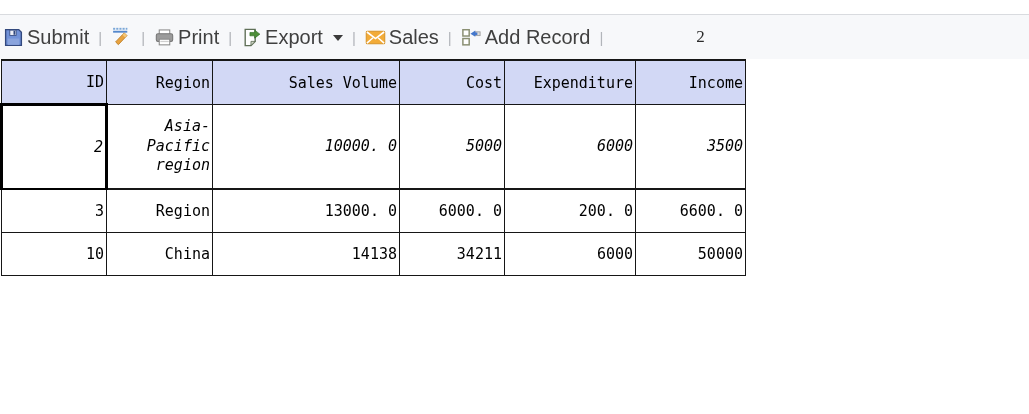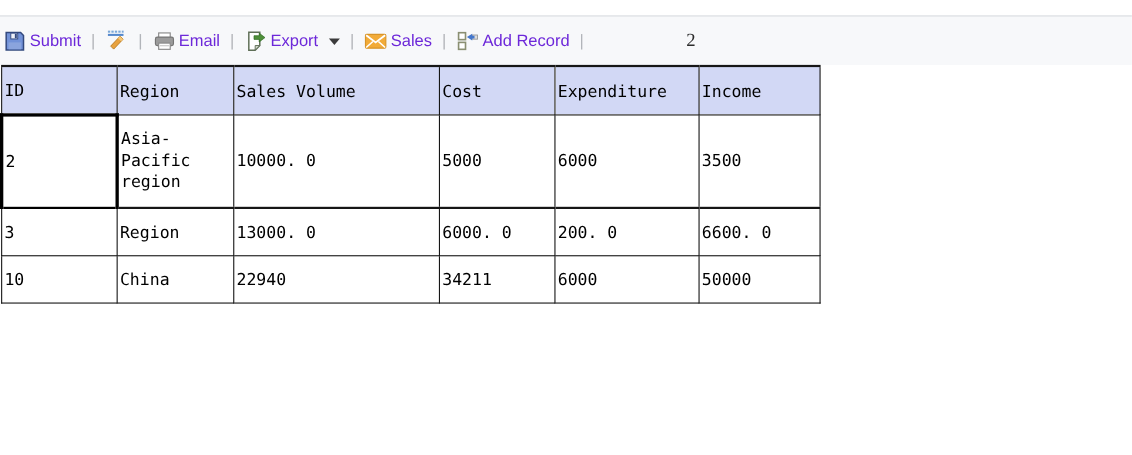--- a/index.html
+++ b/index.html
@@ -15,21 +15,21 @@
   
   .toolbar {
     position:absolute; top:14px; left:0; right:0; height:45px;
     background:#f7f8fa;
     border-top:1px solid #d9dbdf;
     display:flex; align-items:center;
     padding-left:3px;
   }
   .tb-item {
     display:flex; align-items:center; gap:3px;
-    color:#6d28d9; font-size:15px; white-space:nowrap; cursor:pointer;
+    color:#404040; font-size:20px; white-space:nowrap; cursor:pointer;
   }
   .tb-item .ico { width:21px; height:21px; display:inline-block; flex:0 0 auto; }
   .sep { color:#b2b5ba; font-size:15px; margin:0 9px; }
   .caret {
     width:0; height:0; margin-left:7px; margin-top:2px;
     border-left:5px solid transparent;
     border-right:5px solid transparent;
     border-top:6px solid #3b3b3b;
     display:inline-block;
   }
@@ -42,31 +42,31 @@
   
   .data-table {
     position:absolute; top:59px; left:0;
     border-collapse:collapse;
     table-layout:fixed;
     font-family:"DejaVu Sans Mono", monospace;
     font-size:15px; color:#000;
   }
   .data-table th, .data-table td {
     border:1px solid #161616;
-    text-align:left; vertical-align:middle;
+    text-align:right; vertical-align:middle;
     padding:12px 2px; overflow:hidden;
   }
   .data-table thead th {
     background:#d2d8f5;
     font-weight:normal;
     border-top-width:2px;
     height:41px;
   }
   tr.r1 { height:72px; }
-  tr.r1 td { border-bottom-width:2px; }
+  tr.r1 td { border-bottom-width:2px;font-style:italic; }
   tr.r2, tr.r3 { height:28px; }
   td.region-wrap { white-space:pre-line; line-height:1.3; }
   td.selected {
     border:3px solid #000;
   }
 </style>
 </head>
 <body>
 
 <div class="toolbar">
@@ -106,21 +106,21 @@
 
   <div class="tb-item">
     <span class="ico">
       <svg viewBox="0 0 20 20" width="21" height="21">
         <rect x="5" y="2.8" width="10" height="4.4" fill="#ffffff" stroke="#8a8a8a"></rect>
         <rect x="2.2" y="6.4" width="15.6" height="7.4" rx="1.6" fill="#9b9b9b" stroke="#757575"></rect>
         <rect x="5" y="11.6" width="10" height="5.4" fill="#ffffff" stroke="#8a8a8a"></rect>
         <rect x="6" y="13.2" width="8" height="1.2" fill="#cfcfcf"></rect>
       </svg>
     </span>
-    <span>Email</span>
+    <span>Print</span>
   </div>
 
   <span class="sep">|</span>
 
   <div class="tb-item">
     <span class="ico">
       <svg viewBox="0 0 20 20" width="21" height="21">
         <path d="M4 2.2 h9.5 v11.5 l-4 4 h-5.5 z" fill="#ffffff" stroke="#5f6f57" stroke-width="1.3"></path>
         <path d="M13.5 13.7 l-4 4 v-4 z" fill="#cfd6c8" stroke="#5f6f57" stroke-width="0.8"></path>
         <path d="M8.5 5.2 h4.5 v-2.2 l5 3.8 -5 3.8 v-2.2 h-4.5 z" fill="#4e8f3a" stroke="#2f6b22" stroke-width="0.6"></path>
@@ -196,19 +196,19 @@
       <td>3</td>
       <td>Region</td>
       <td>13000. 0</td>
       <td>6000. 0</td>
       <td>200. 0</td>
       <td>6600. 0</td>
     </tr>
     <tr class="r3">
       <td>10</td>
       <td>China</td>
-      <td>22940</td>
+      <td>14138</td>
       <td>34211</td>
       <td>6000</td>
       <td>50000</td>
     </tr>
   </tbody>
 </table>
 
 </body></html>

